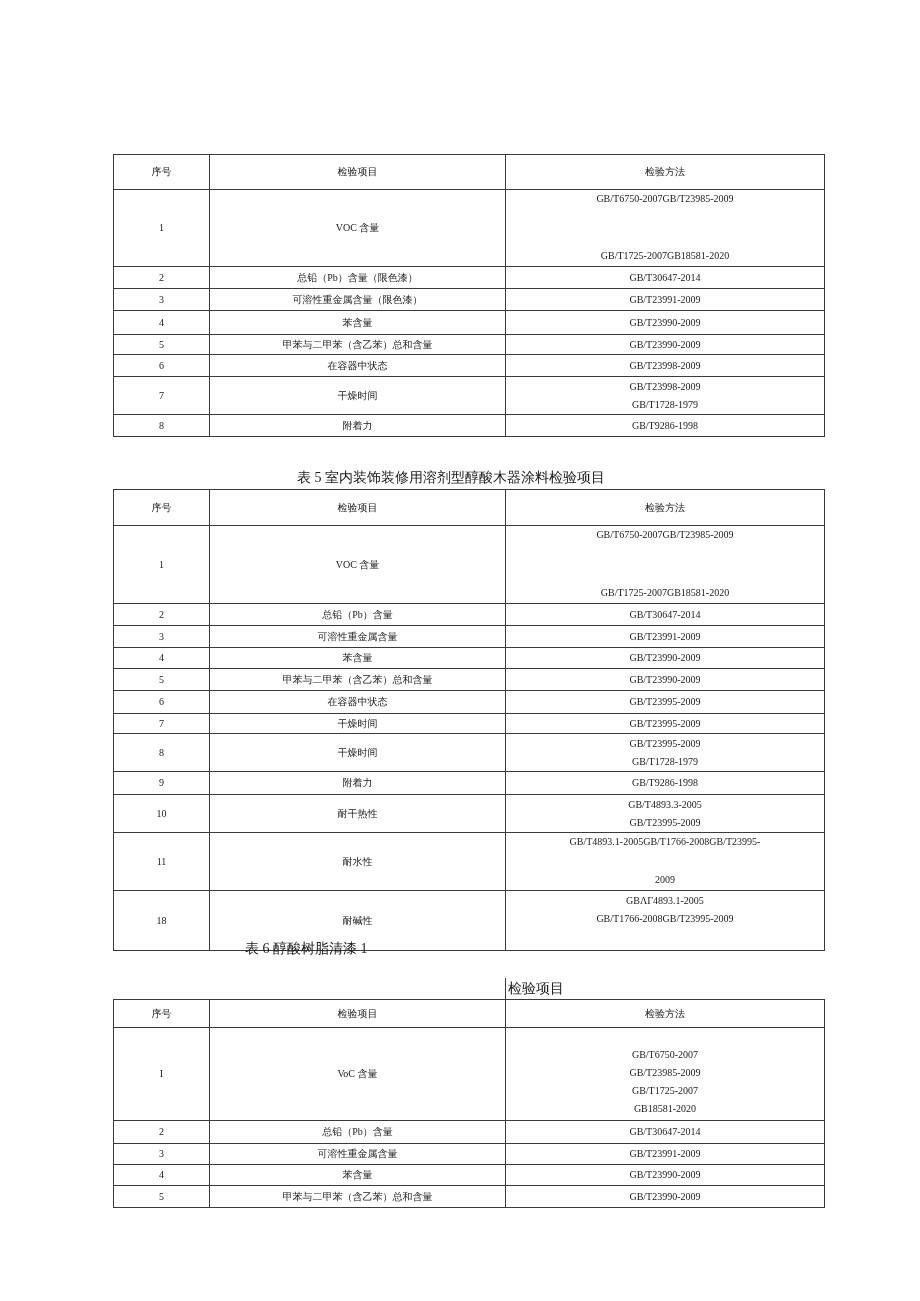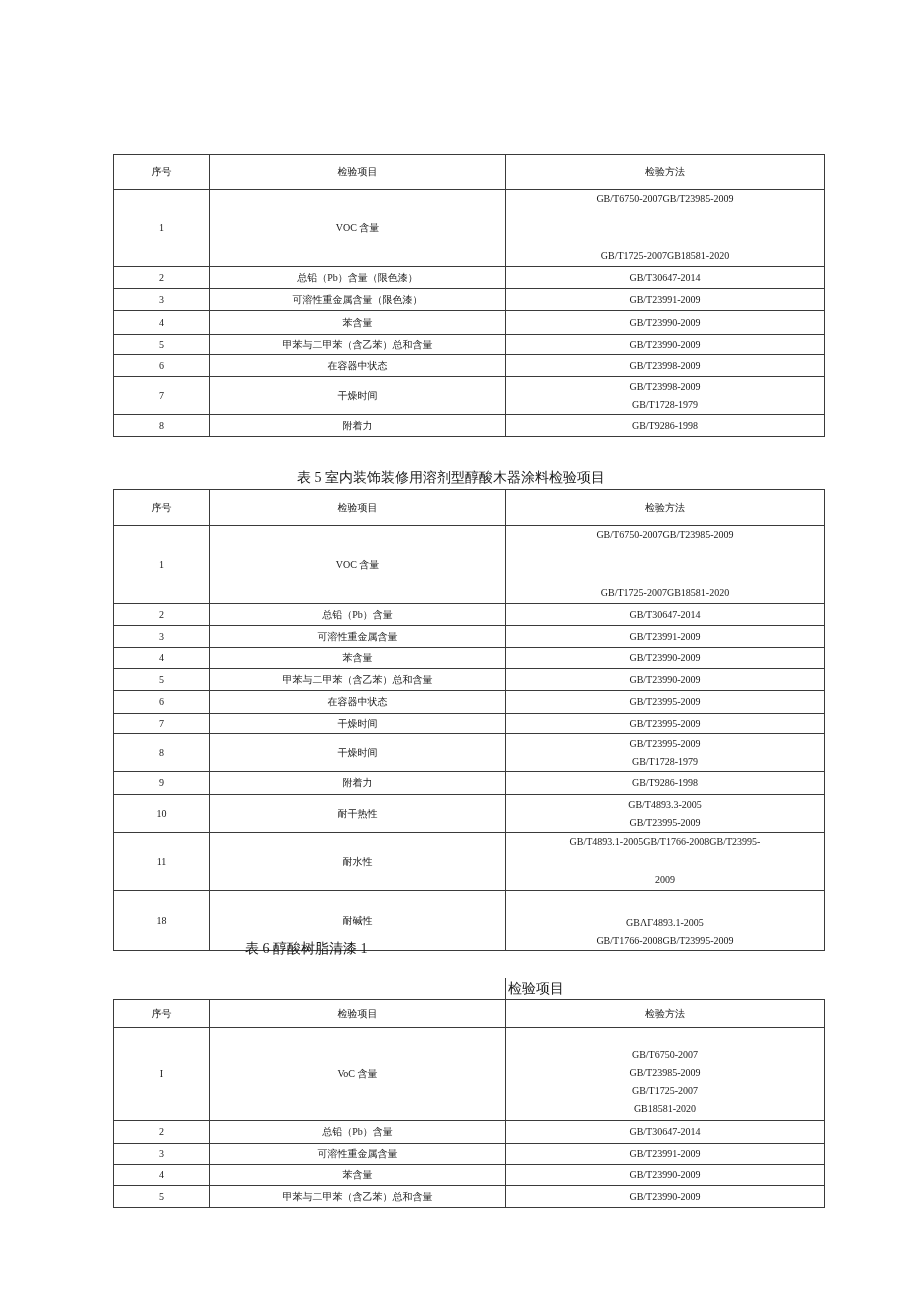--- a/index.html
+++ b/index.html
@@ -5,21 +5,21 @@
   html, body { margin:0; padding:0; background:#ffffff; }
   body { width:920px; height:1301px; position:relative; overflow:hidden;
          font-family:"Liberation Serif","DejaVu Serif",serif; color:#1a1a1a; }
   .tbl { position:absolute; left:113px; width:711px; border-collapse:collapse; table-layout:fixed; font-size:10px; }
   .tbl td { border:1px solid #3a3a3a; padding:0; text-align:center; vertical-align:middle; line-height:18px; overflow:hidden; }
   .tbl col.c1 { width:96px; }
   .tbl col.c2 { width:296px; }
   .tbl col.c3 { width:319px; }
   .cell { display:flex; flex-direction:column; align-items:center; justify-content:center; height:100%; }
   .cell.low { justify-content:space-between; padding-bottom:1px; }
-  .cell.high { justify-content:flex-end; padding-top:1px; }
+  .cell.high { justify-content:flex-start; padding-top:1px; }
   .caption { position:absolute; font-size:14px; white-space:nowrap; }
   .vline { position:absolute; width:1px; background:#3a3a3a; }
 </style>
 </head>
 <body>
 
 <table class="tbl" style="top:154px;">
   <colgroup>
       <col class="c1">
       <col class="c2">

